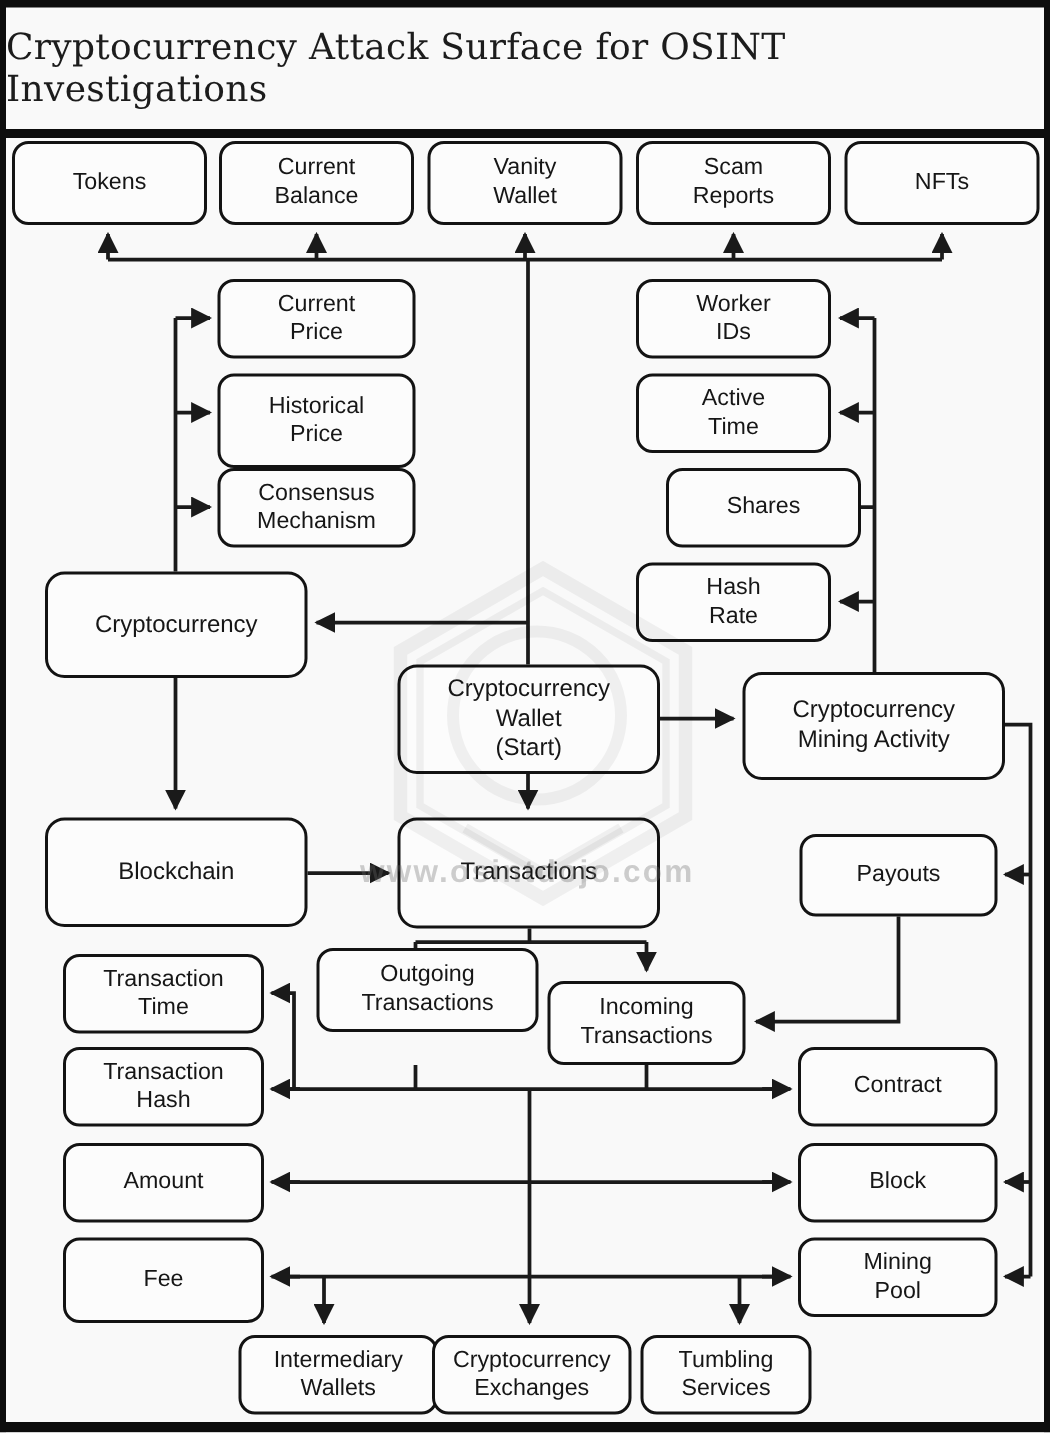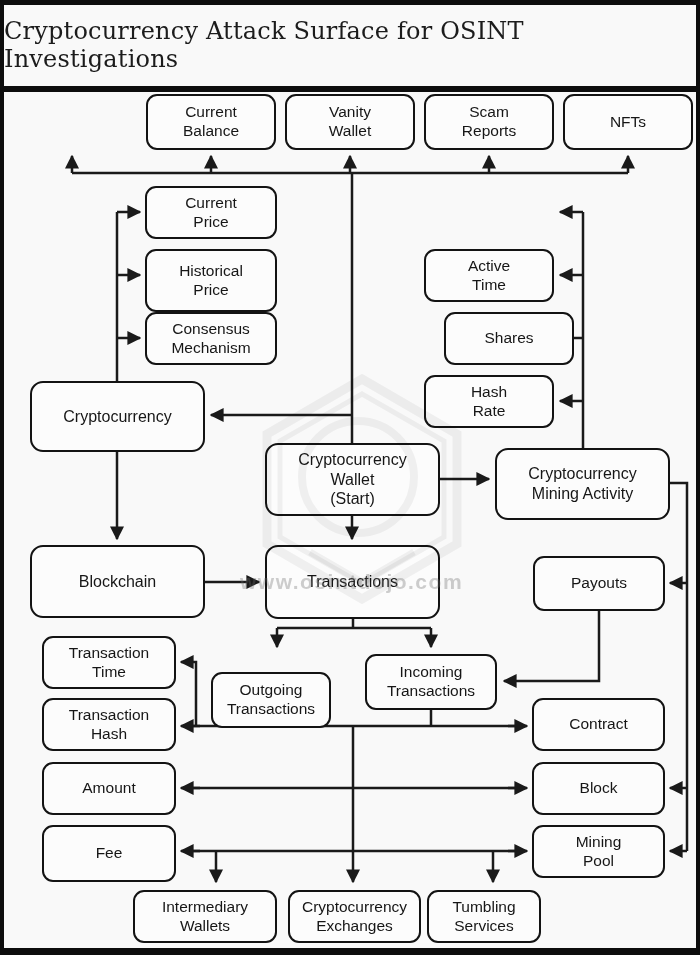--- a/index.html
+++ b/index.html
@@ -118,35 +118,38 @@
       <g>
         <path d="M183,851 H525"></path>
         <path d="M200,851 H181" marker-end="url(#ah)"></path>
         <path d="M508,851 H527" marker-end="url(#ah)"></path>
         <path d="M216,851 V882" marker-end="url(#ah)"></path>
         <path d="M493,851 V882" marker-end="url(#ah)"></path>
       </g>
     </g>
   </svg>
 
+  <div class="node" style="left:8px;top:94px;width:130px;height:56px">Tokens</div>
   <div class="node" style="left:146px;top:94px;width:130px;height:56px">Current
 Balance</div>
   <div class="node" style="left:285px;top:94px;width:130px;height:56px">Vanity
 Wallet</div>
   <div class="node" style="left:424px;top:94px;width:130px;height:56px">Scam
 Reports</div>
   <div class="node" style="left:563px;top:94px;width:130px;height:56px">NFTs</div>
 
   <div class="node" style="left:145px;top:186px;width:132px;height:53px">Current
 Price</div>
   <div class="node" style="left:145px;top:249px;width:132px;height:63px">Historical
 Price</div>
   <div class="node" style="left:145px;top:312px;width:132px;height:53px">Consensus
 Mechanism</div>
 
+  <div class="node" style="left:424px;top:186px;width:130px;height:53px">Worker
+IDs</div>
   <div class="node" style="left:424px;top:249px;width:130px;height:53px">Active
 Time</div>
   <div class="node" style="left:444px;top:312px;width:130px;height:53px">Shares</div>
   <div class="node" style="left:424px;top:375px;width:130px;height:53px">Hash
 Rate</div>
 
   <div class="node big" style="left:30px;top:381px;width:175px;height:71px">Cryptocurrency</div>
   <div class="node big" style="left:265px;top:443px;width:175px;height:73px">Cryptocurrency
 Wallet
 (Start)</div>
@@ -156,31 +159,31 @@
   <div class="node big" style="left:265px;top:545px;width:175px;height:74px">Transactions</div>
   <div class="node" style="left:533px;top:556px;width:132px;height:55px">Payouts</div>
 
   <div class="node" style="left:42px;top:636px;width:134px;height:53px">Transaction
 Time</div>
   <div class="node" style="left:42px;top:698px;width:134px;height:53px">Transaction
 Hash</div>
   <div class="node" style="left:42px;top:762px;width:134px;height:53px">Amount</div>
   <div class="node" style="left:42px;top:825px;width:134px;height:57px">Fee</div>
 
-  <div class="node" style="left:211px;top:672px;width:120px;height:56px">Outgoing
+  <div class="node" style="left:211px;top:632px;width:148px;height:56px">Outgoing
 Transactions</div>
   <div class="node" style="left:365px;top:654px;width:132px;height:56px">Incoming
 Transactions</div>
 
   <div class="node" style="left:532px;top:762px;width:133px;height:53px">Block</div>
   <div class="node" style="left:532px;top:698px;width:133px;height:53px">Contract</div>
   <div class="node" style="left:532px;top:825px;width:133px;height:53px">Mining
 Pool</div>
 
-  <div class="node" style="left:133px;top:890px;width:144px;height:53px">Intermediary
+  <div class="node" style="left:159px;top:890px;width:133px;height:53px">Intermediary
 Wallets</div>
   <div class="node" style="left:288px;top:890px;width:133px;height:53px">Cryptocurrency
 Exchanges</div>
   <div class="node" style="left:427px;top:890px;width:114px;height:53px">Tumbling
 Services</div>
 
   <div id="watermark">
     <svg width="700" height="955" viewBox="0 0 700 955">
       <g stroke="rgba(0,0,0,0.05)" fill="none">
         <path stroke-width="9" d="M362,379 L457,434 L457,544 L362,599 L267,544 L267,434 Z"></path>

